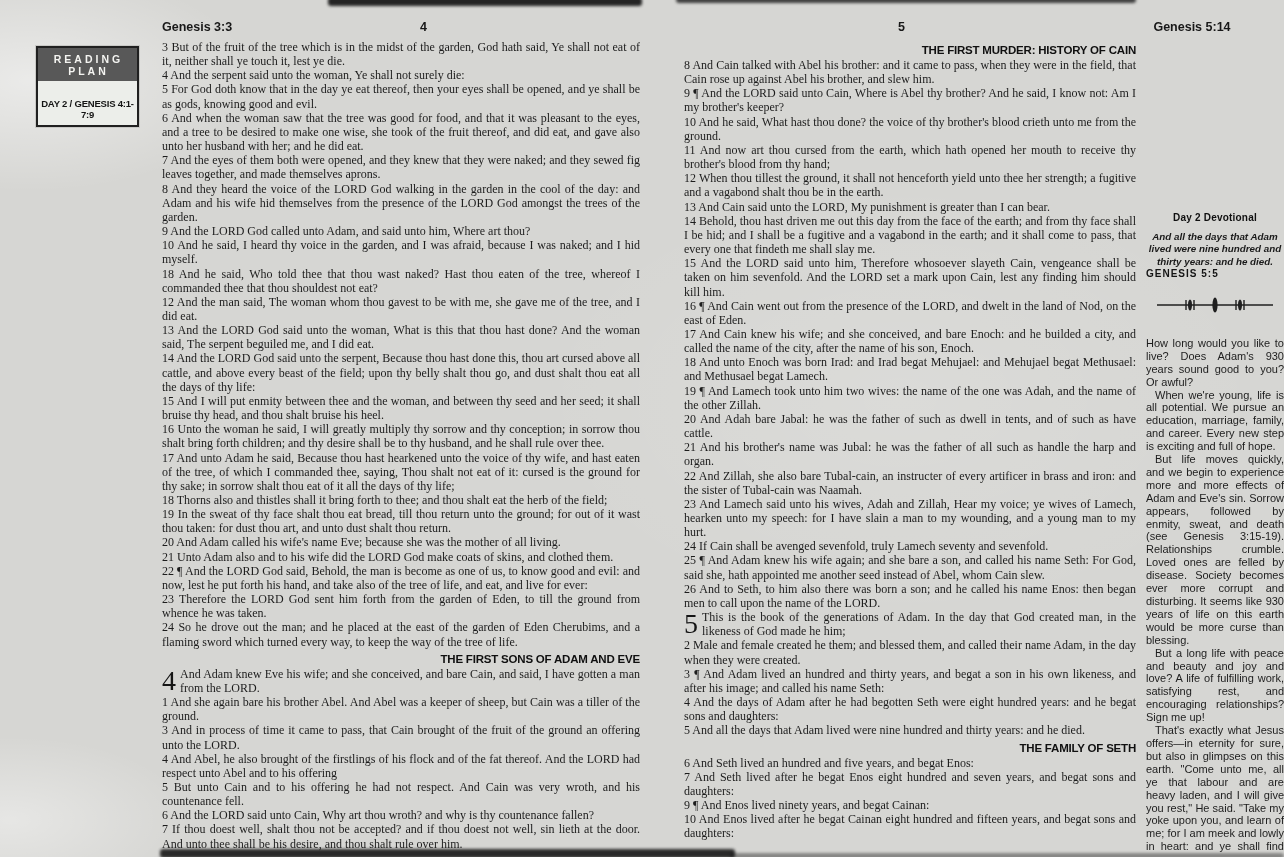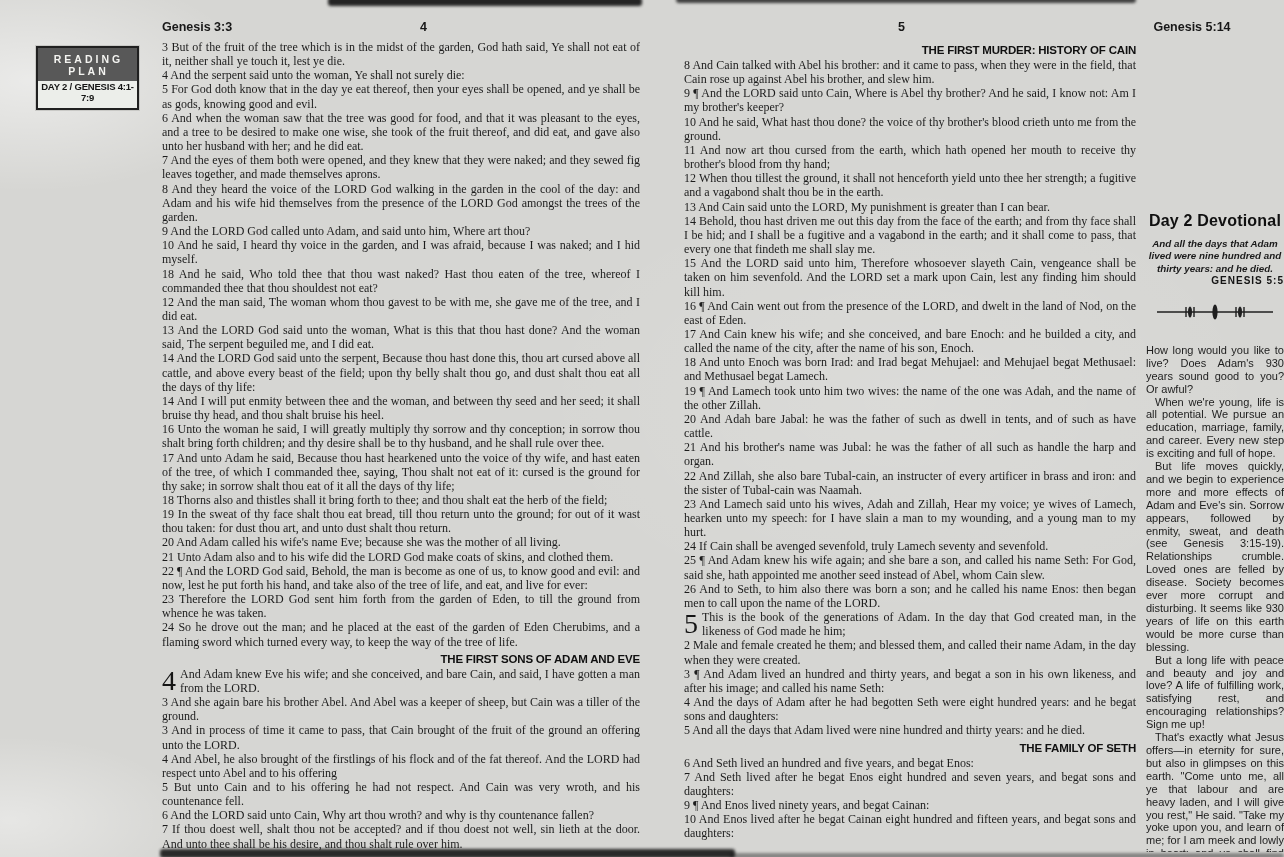--- a/index.html
+++ b/index.html
@@ -29,41 +29,41 @@
   .hdr-num-right  { left:898px; }
   .hdr-ref-right  { left:1152px; width:80px; text-align:center; }
 
   
   .reading-plan { position:absolute; left:24px; top:46px; width:103px;
                   border:2px solid #202020; background:#eceeea; box-shadow:0 0 0 1px #c9c9c6;margin-left:12px; }
   .rp-head { background:#585858; color:#f4f4f1; font-family:"Liberation Sans", sans-serif;
              font-weight:bold; font-size:10.5px; letter-spacing:3px; text-align:center;
              padding:5px 0 4px 2px; }
   .rp-sub  { font-family:"Liberation Sans", sans-serif; font-weight:bold; font-size:9.5px;
-             letter-spacing:-0.2px; text-align:center; padding:0 1px 5px; color:#141414; }
+             letter-spacing:-0.2px; text-align:center; padding:17px 1px 5px; color:#141414; }
 
   
   .col { position:absolute; top:40px; height:812px; overflow:hidden; }
   .col-left  { left:162px; width:478px; }
   .col-right { left:684px; width:452px; }
   .verse { font-size:12px; line-height:14.15px; text-align:justify; color:#1c1c1c;
            text-justify:inter-word; }
   .bible-heading { font-family:"Liberation Sans", sans-serif; font-weight:bold; font-size:11.5px;
                    letter-spacing:-0.2px; color:#101010; margin:4px 0 2px;text-align:right; }
   .chapter-open .dropcap { float:left; font-size:28px; line-height:26px; padding:1px 4px 0 0;
                            color:#151515; }
 
   
   .devotional { position:absolute; left:1146px; top:212px; width:138px; height:640px; overflow:hidden; }
-  .dev-title { font-family:"Liberation Sans", sans-serif; font-weight:bold; font-size:16px;
+  .dev-title { font-family:"Liberation Sans", sans-serif; font-weight:bold; font-size:10px;
                letter-spacing:.2px; text-align:center; margin-bottom:8px; color:#101010; }
   .dev-epigraph { font-family:"Liberation Sans", sans-serif; font-style:italic; font-weight:bold;
                   font-size:9.8px; line-height:12.3px; text-align:center; margin-bottom:0; color:#1a1a1a; }
   .dev-ref { font-family:"Liberation Sans", sans-serif; font-weight:bold; font-size:10px;
-             letter-spacing:1px; text-align:right; margin-bottom:16px; color:#141414; }
+             letter-spacing:1px; text-align:left; margin-bottom:16px; color:#141414; }
   .dev-ornament { text-align:center; margin-bottom:18px; }
   .dev-body .dev-para { font-family:"Liberation Sans", sans-serif; font-size:11px;
                         line-height:12.9px; text-align:justify; color:#1d1d1d; }
   .dev-body .dev-para + .dev-para { text-indent:9px; }
 </style>
 </head>
 <body>
 
 <div class="scan">
 
@@ -88,33 +88,33 @@
       <p class="verse">5 For God doth know that in the day ye eat thereof, then your eyes shall be opened, and ye shall be as gods, knowing good and evil.</p>
       <p class="verse">6 And when the woman saw that the tree was good for food, and that it was pleasant to the eyes, and a tree to be desired to make one wise, she took of the fruit thereof, and did eat, and gave also unto her husband with her; and he did eat.</p>
       <p class="verse">7 And the eyes of them both were opened, and they knew that they were naked; and they sewed fig leaves together, and made themselves aprons.</p>
       <p class="verse">8 And they heard the voice of the LORD God walking in the garden in the cool of the day: and Adam and his wife hid themselves from the presence of the LORD God amongst the trees of the garden.</p>
       <p class="verse">9 And the LORD God called unto Adam, and said unto him, Where art thou?</p>
       <p class="verse">10 And he said, I heard thy voice in the garden, and I was afraid, because I was naked; and I hid myself.</p>
       <p class="verse">18 And he said, Who told thee that thou wast naked? Hast thou eaten of the tree, whereof I commanded thee that thou shouldest not eat?</p>
       <p class="verse">12 And the man said, The woman whom thou gavest to be with me, she gave me of the tree, and I did eat.</p>
       <p class="verse">13 And the LORD God said unto the woman, What is this that thou hast done? And the woman said, The serpent beguiled me, and I did eat.</p>
       <p class="verse">14 And the LORD God said unto the serpent, Because thou hast done this, thou art cursed above all cattle, and above every beast of the field; upon thy belly shalt thou go, and dust shalt thou eat all the days of thy life:</p>
-      <p class="verse">14 And I will put enmity between thee and the woman, and between thy seed and her seed; it shall bruise thy head, and thou shalt bruise his heel.</p>
+      <p class="verse">15 And I will put enmity between thee and the woman, and between thy seed and her seed; it shall bruise thy head, and thou shalt bruise his heel.</p>
       <p class="verse">16 Unto the woman he said, I will greatly multiply thy sorrow and thy conception; in sorrow thou shalt bring forth children; and thy desire shall be to thy husband, and he shall rule over thee.</p>
       <p class="verse">17 And unto Adam he said, Because thou hast hearkened unto the voice of thy wife, and hast eaten of the tree, of which I commanded thee, saying, Thou shalt not eat of it: cursed is the ground for thy sake; in sorrow shalt thou eat of it all the days of thy life;</p>
       <p class="verse">18 Thorns also and thistles shall it bring forth to thee; and thou shalt eat the herb of the field;</p>
       <p class="verse">19 In the sweat of thy face shalt thou eat bread, till thou return unto the ground; for out of it wast thou taken: for dust thou art, and unto dust shalt thou return.</p>
       <p class="verse">20 And Adam called his wife's name Eve; because she was the mother of all living.</p>
       <p class="verse">21 Unto Adam also and to his wife did the LORD God make coats of skins, and clothed them.</p>
       <p class="verse">22 ¶ And the LORD God said, Behold, the man is become as one of us, to know good and evil: and now, lest he put forth his hand, and take also of the tree of life, and eat, and live for ever:</p>
       <p class="verse">23 Therefore the LORD God sent him forth from the garden of Eden, to till the ground from whence he was taken.</p>
       <p class="verse">24 So he drove out the man; and he placed at the east of the garden of Eden Cherubims, and a flaming sword which turned every way, to keep the way of the tree of life.</p>
       <div class="bible-heading">THE FIRST SONS OF ADAM AND EVE</div>
       <p class="verse chapter-open"><span class="dropcap">4</span>And Adam knew Eve his wife; and she conceived, and bare Cain, and said, I have gotten a man from the LORD.</p>
-      <p class="verse">3 And she again bare his brother Abel. And Abel was a keeper of sheep, but Cain was a tiller of the ground.</p>
+      <p class="verse">1 And she again bare his brother Abel. And Abel was a keeper of sheep, but Cain was a tiller of the ground.</p>
       <p class="verse">3 And in process of time it came to pass, that Cain brought of the fruit of the ground an offering unto the LORD.</p>
       <p class="verse">4 And Abel, he also brought of the firstlings of his flock and of the fat thereof. And the LORD had respect unto Abel and to his offering</p>
       <p class="verse">5 But unto Cain and to his offering he had not respect. And Cain was very wroth, and his countenance fell.</p>
       <p class="verse">6 And the LORD said unto Cain, Why art thou wroth? and why is thy countenance fallen?</p>
       <p class="verse">7 If thou doest well, shalt thou not be accepted? and if thou doest not well, sin lieth at the door. And unto thee shall be his desire, and thou shalt rule over him.</p>
     </div>
   <div class="col col-right">
       <div class="bible-heading">THE FIRST MURDER: HISTORY OF CAIN</div>
       <p class="verse">8 And Cain talked with Abel his brother: and it came to pass, when they were in the field, that Cain rose up against Abel his brother, and slew him.</p>
       <p class="verse">9 ¶ And the LORD said unto Cain, Where is Abel thy brother? And he said, I know not: Am I my brother's keeper?</p>

